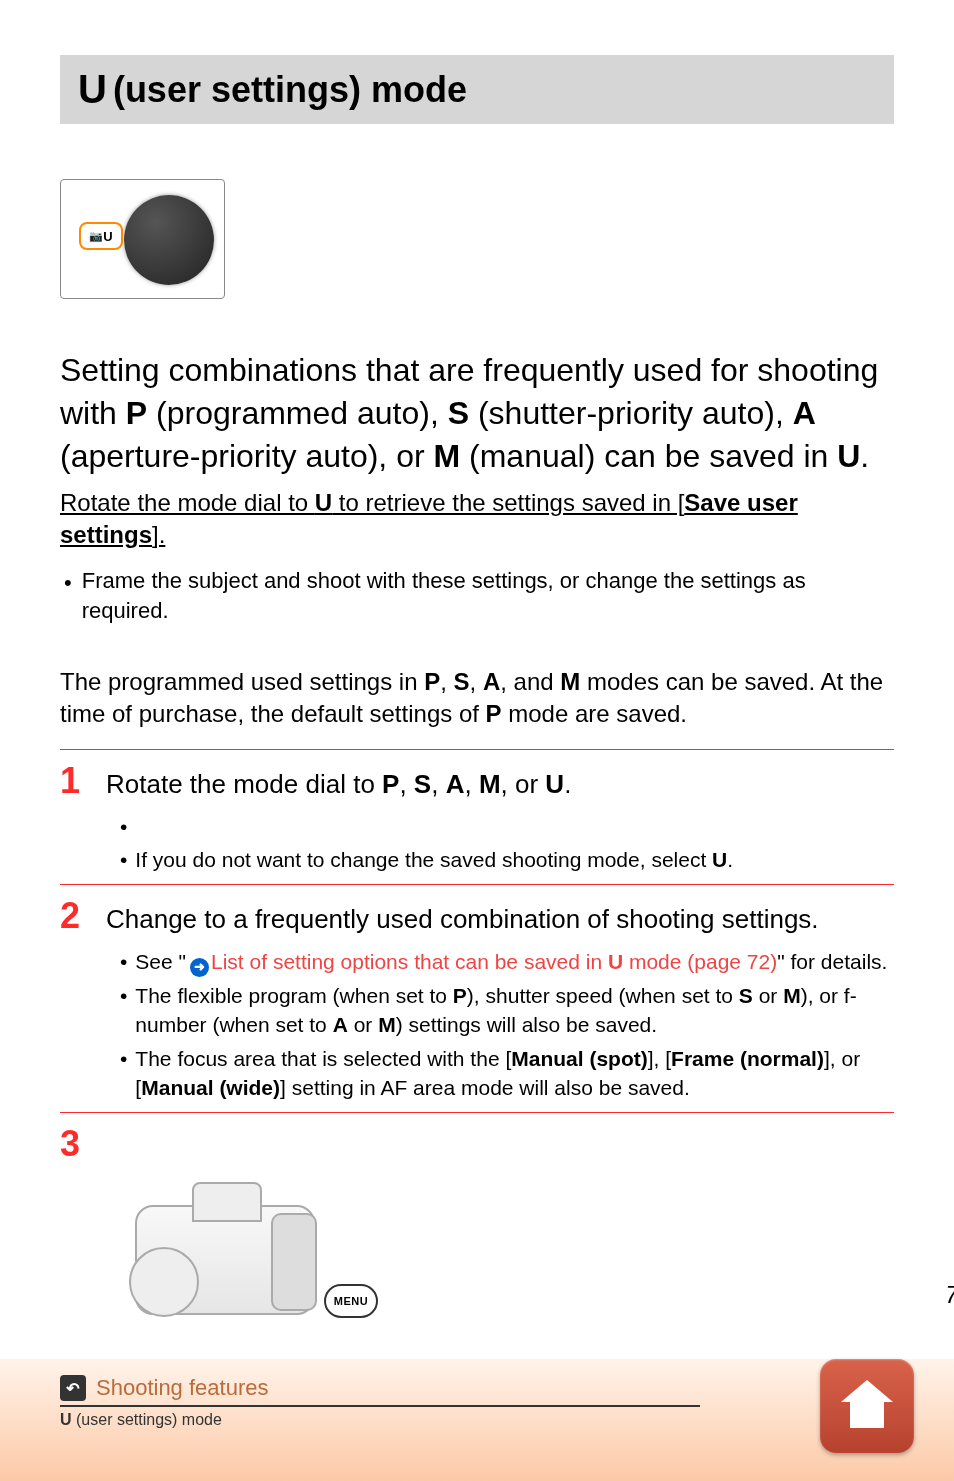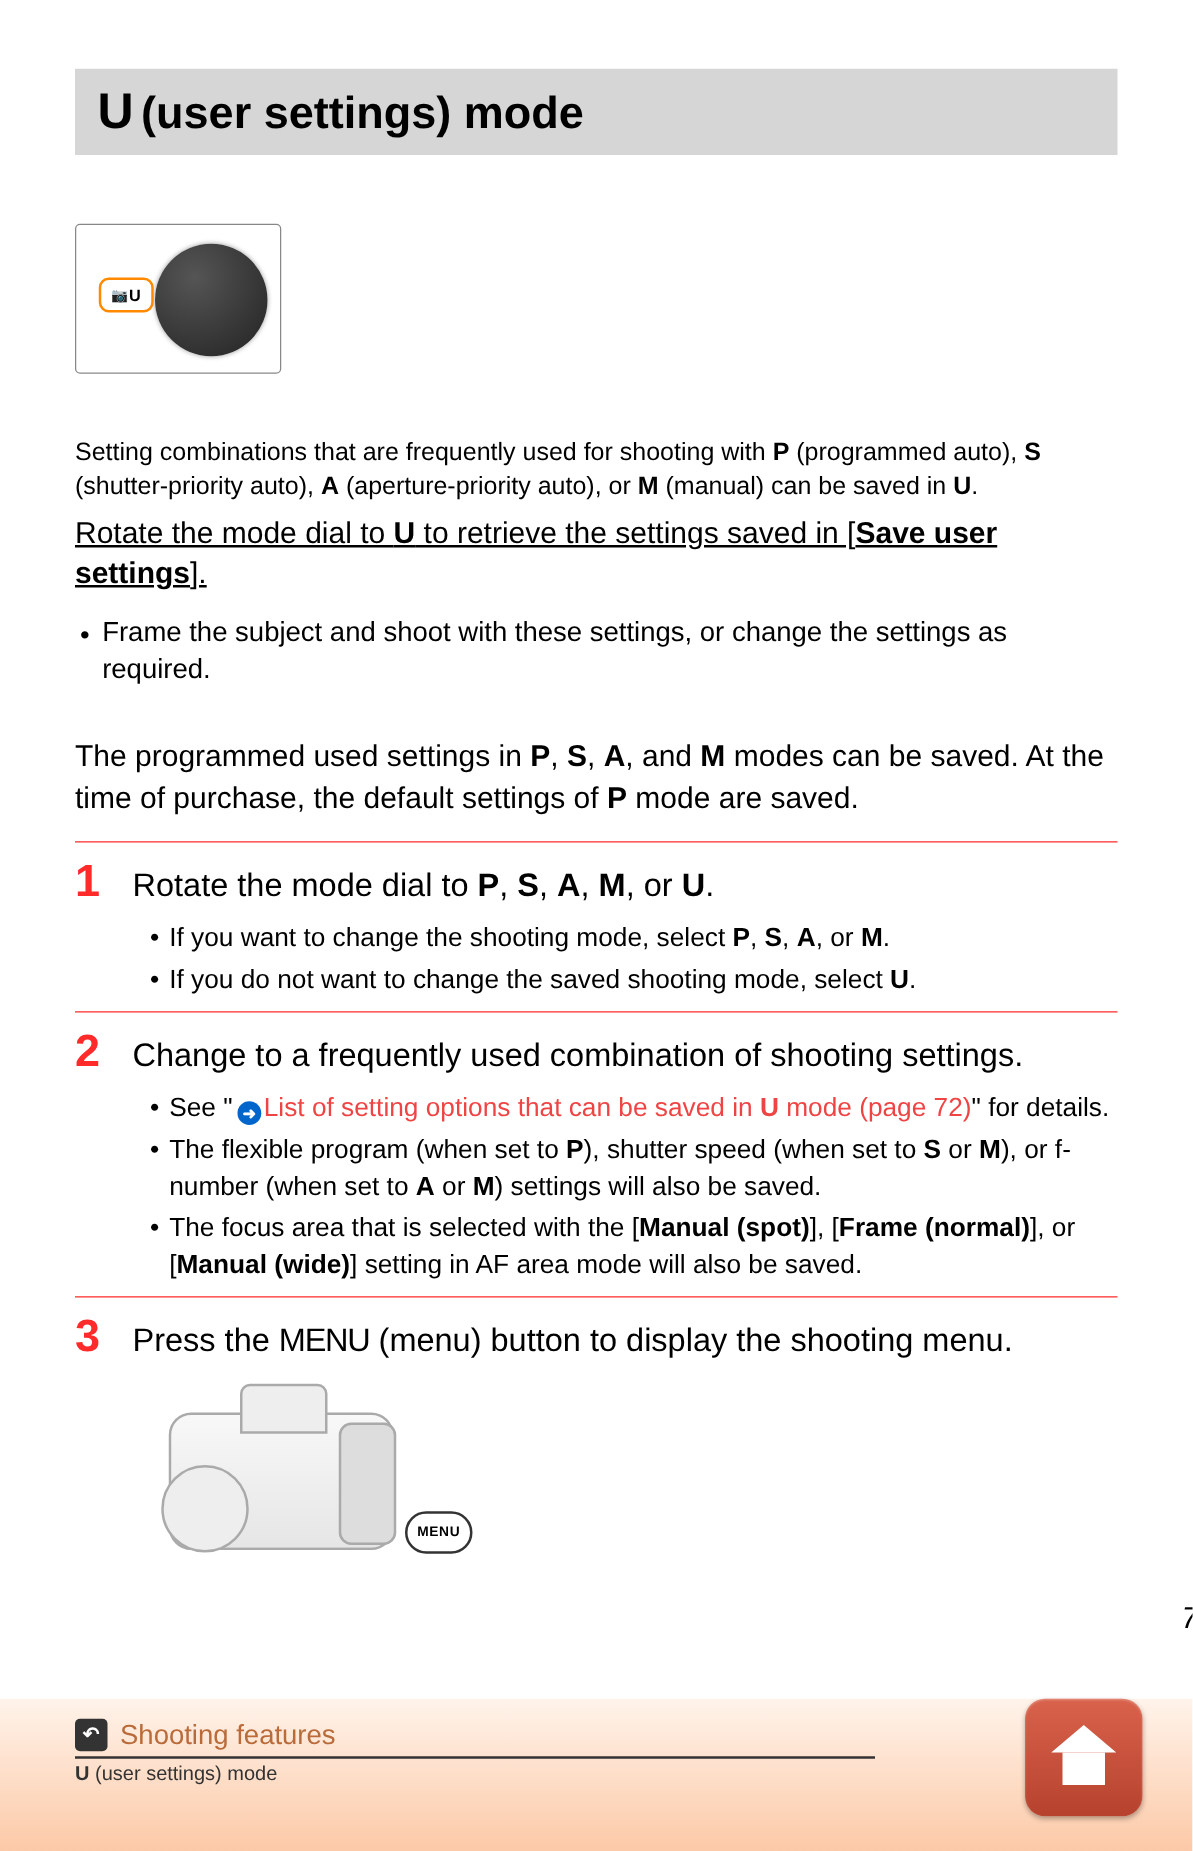--- a/index.html
+++ b/index.html
@@ -73,21 +73,21 @@
     font-weight: bold;
     background: #fff;
     z-index: 2;
   }
   .dial-u {
     color: #000;
     font-size: 13px;
     font-weight: 900;
   }
   .intro-text {
-    font-size: 20px;
+    font-size: 32px;
     line-height: 1.35;
     margin-bottom: 8px;
   }
   .intro-text2 {
     font-size: 24px;
     line-height: 1.35;
     margin-bottom: 15px;
     text-decoration: underline;
   }
   .glyph {
@@ -368,21 +368,20 @@
   <div class="step-block">
     <div class="step-head">
       <span class="step-num">1</span>
       <span class="step-title">
         <span>Rotate the mode dial to </span><span class="glyph">P</span>, <span class="glyph">S</span>, <span class="glyph">A</span>, <span class="glyph">M</span>, or <span class="glyph">U</span><span>.</span>
       </span>
     </div>
     <div class="sub-bullets">
       <div class="sub-bullet">
           <span class="bdot">•</span>
-          <span><span>If you want to change the shooting mode, select </span><span class="glyph">P</span>, <span class="glyph">S</span>, <span class="glyph">A</span>, or <span class="glyph">M</span><span>.</span></span>
         </div>
       <div class="sub-bullet">
           <span class="bdot">•</span>
           <span><span>If you do not want to change the saved shooting mode, select </span><span class="glyph">U</span><span>.</span></span>
         </div>
     </div>
   </div>
 
   <div class="step-block">
     <div class="step-head">
@@ -401,23 +400,20 @@
       <div class="sub-bullet">
           <span class="bdot">•</span>
           <span><span>The focus area that is selected with the [</span><strong class="bold">Manual (spot)</strong><span>], [</span><strong class="bold">Frame (normal)</strong><span>], or [</span><strong class="bold">Manual (wide)</strong><span>] setting in AF area mode will also be saved.</span></span>
         </div>
     </div>
   </div>
 
   <div class="step-block">
     <div class="step-head">
       <span class="step-num">3</span>
-      <span class="step-title">
-        <span>Press the </span><span class="menu-glyph">MENU</span><span> (menu) button to display the shooting menu.</span>
-      </span>
     </div>
     <div class="camera-illus">
       <div class="cam-body">
         <div class="cam-prism"></div>
         <div class="cam-grip"></div>
         <div class="cam-lens"></div>
       </div>
       <div class="menu-btn">MENU</div>
     </div>
   </div>

